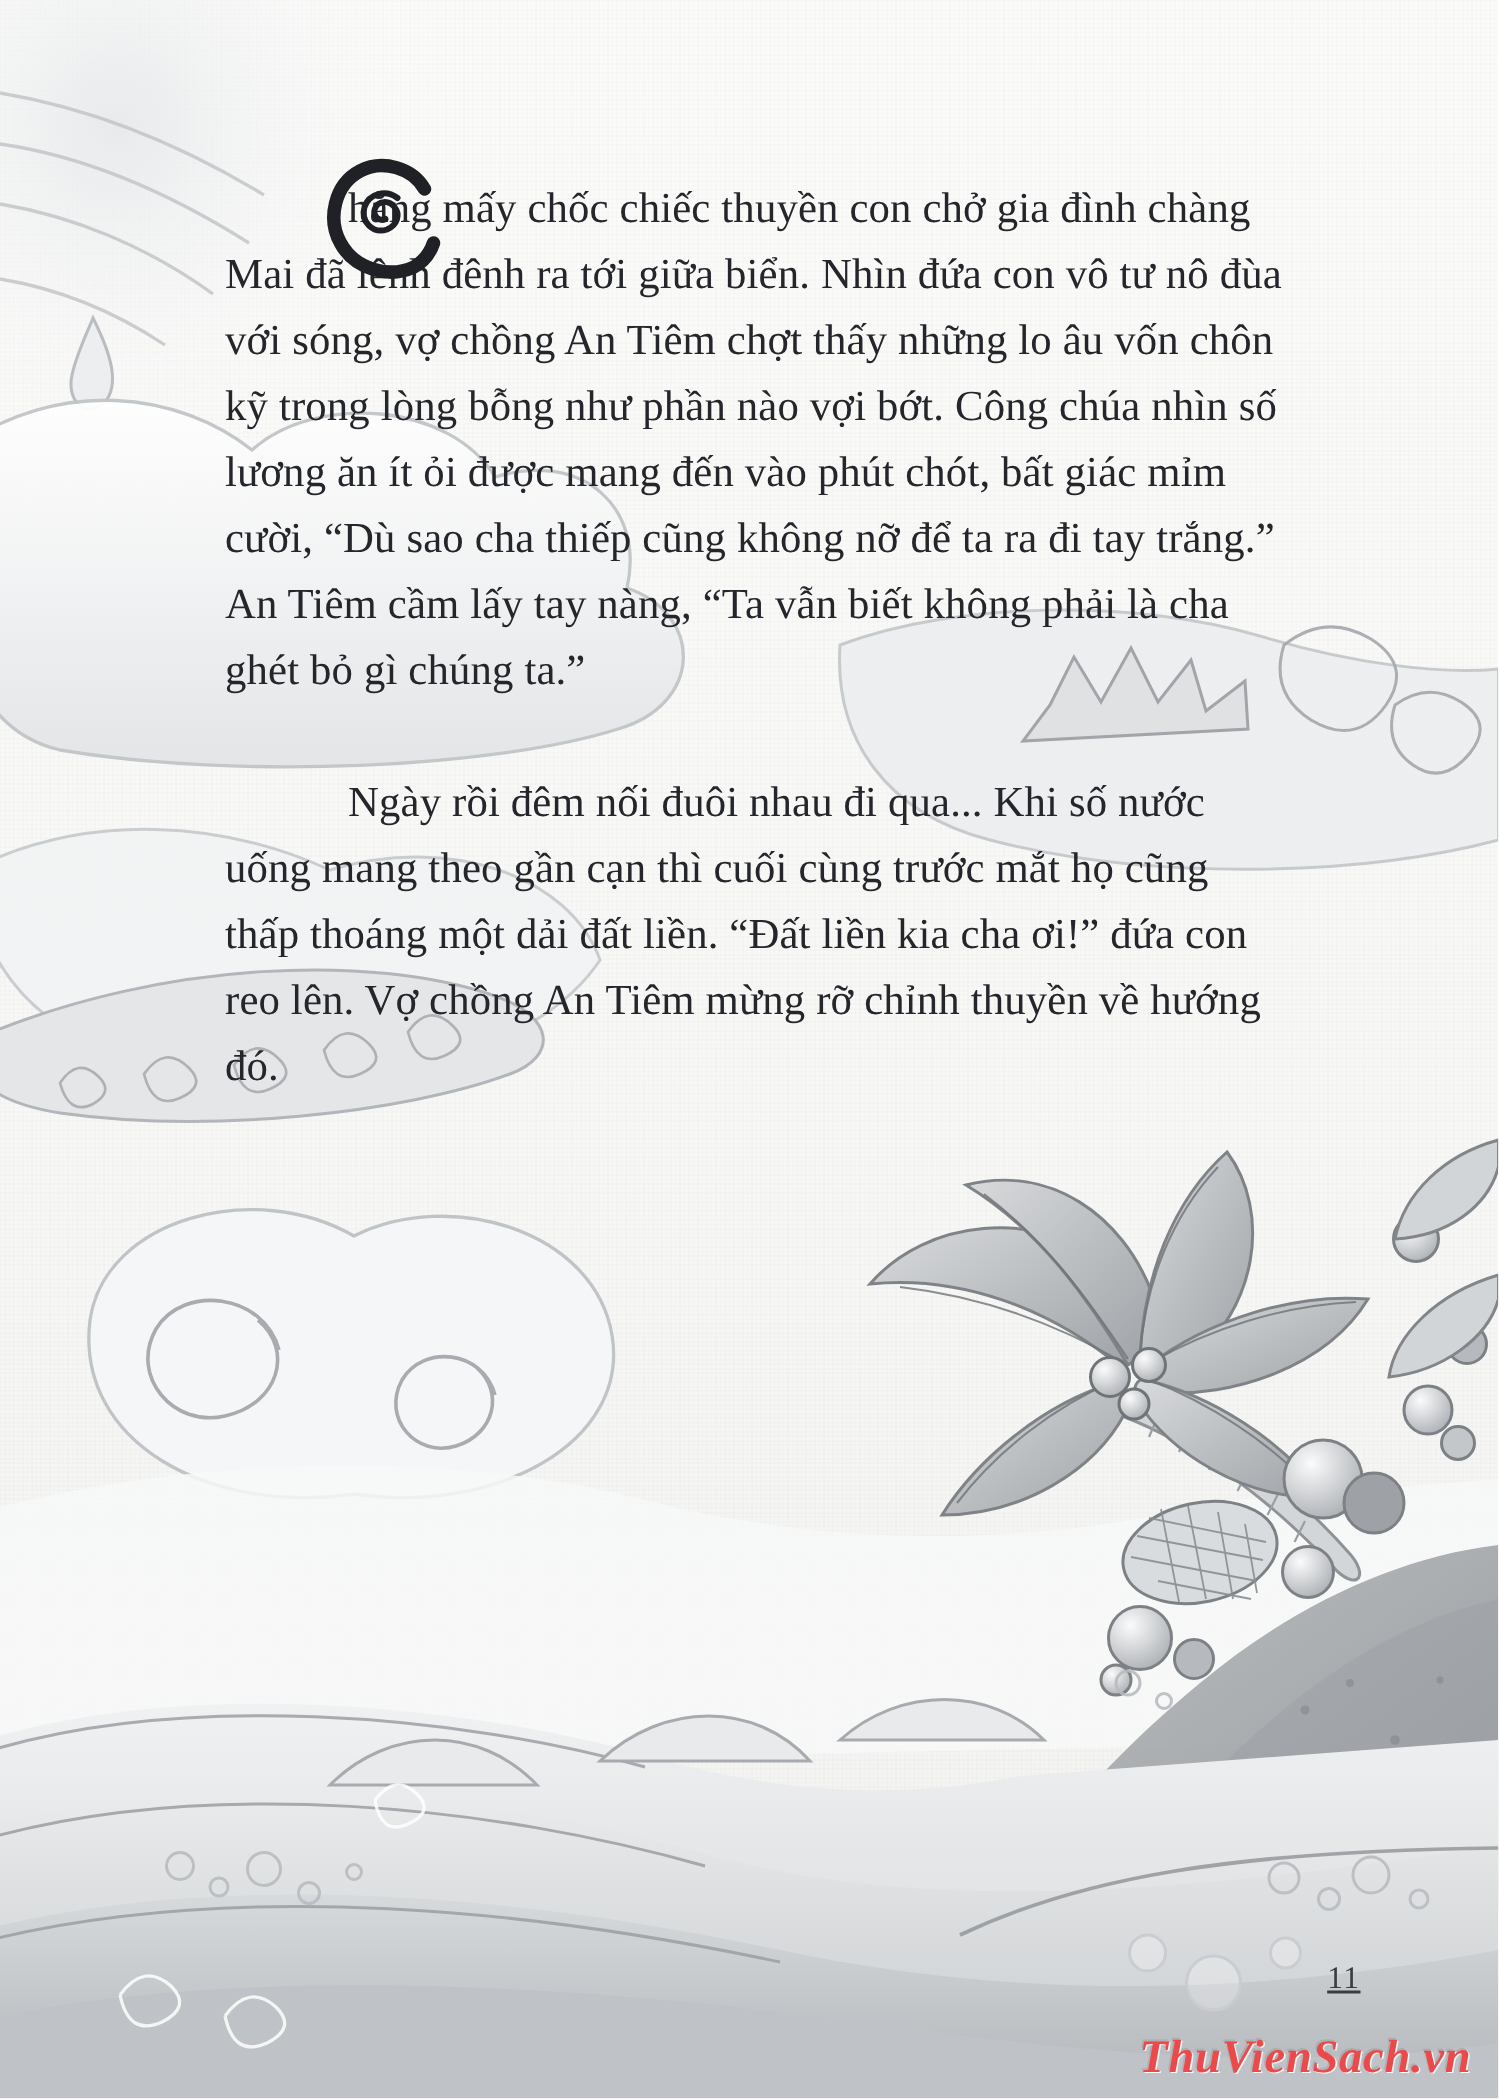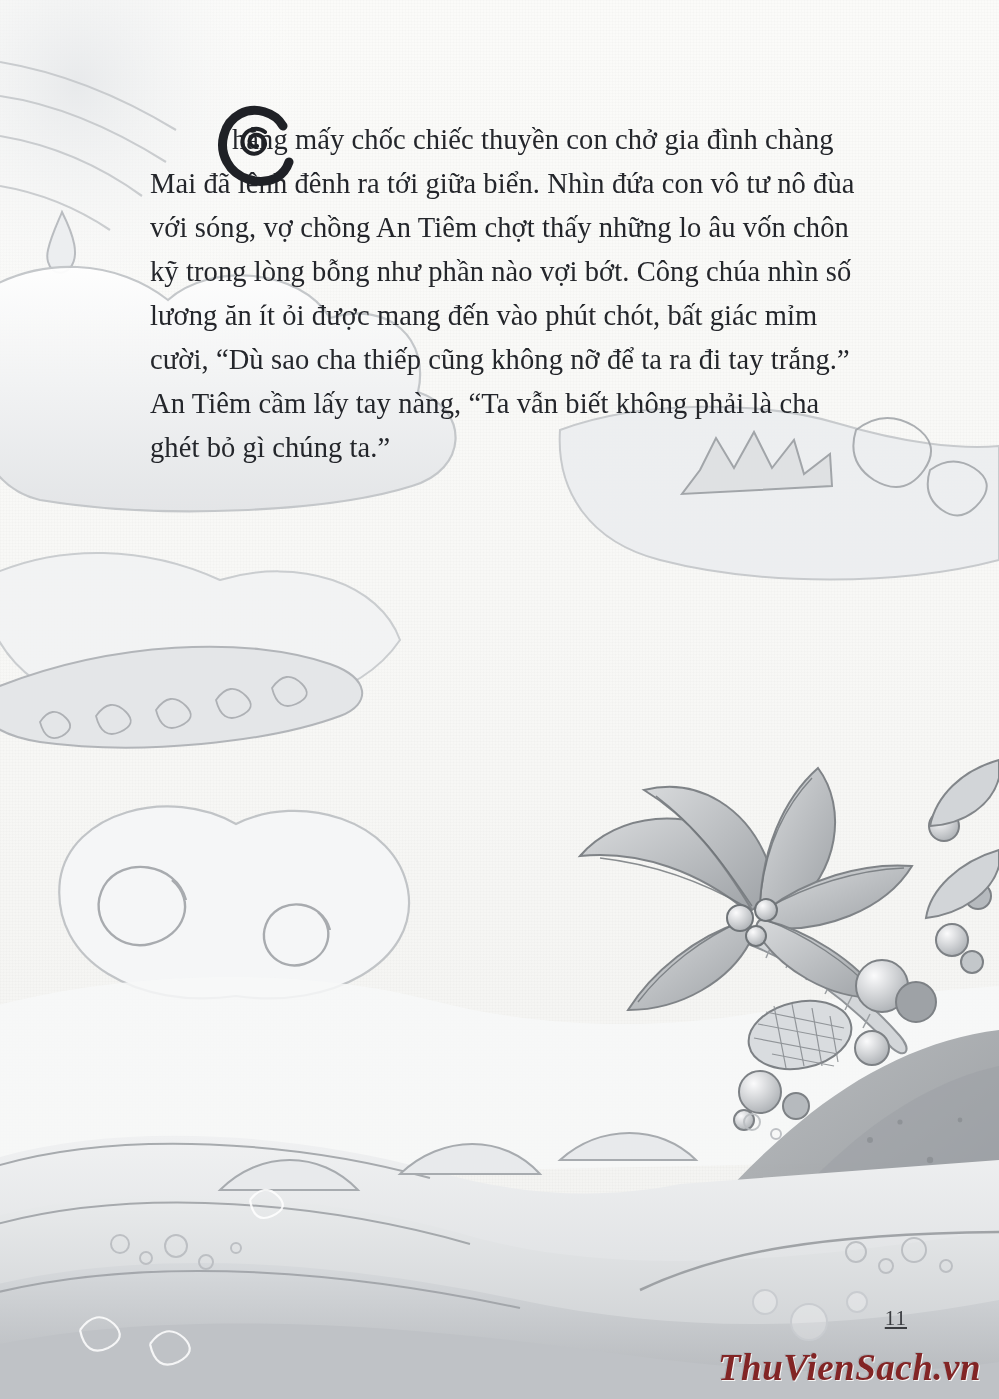--- a/index.html
+++ b/index.html
@@ -89,24 +89,24 @@
     text-decoration: underline;
   }
 
   
   .watermark {
     position: absolute;
     right: 18px;
     bottom: 10px;
     z-index: 7;
     font-family: "Liberation Serif", serif;
-    font-size: 37px;
+    font-size: 31px;
     font-weight: bold;
     font-style: italic;
-    color: #7f1d1d;
+    color: #ef4444;
     letter-spacing: 0.5px;
     text-shadow: 1px 1px 0 rgba(255,255,255,0.9), -1px -1px 0 rgba(120,120,125,0.25);
     opacity: 0.95;
   }
 
   
   .bubble {
     position: absolute;
     border: 2px solid #c9ccd0;
     border-radius: 50%;
@@ -351,19 +351,20 @@
       <svg viewBox="0 0 90 90" xmlns="http://www.w3.org/2000/svg" width="90" height="90">
         <path d="M70 24 C 62 10, 42 4, 27 12 C 10 21, 5 44, 14 60 C 23 77, 46 84, 63 76
                  C 70 72, 74 66, 76 60" fill="none" stroke="#1f2126" stroke-width="9" stroke-linecap="round"></path>
         <path d="M52 30 C 44 24, 33 27, 30 36 C 27 46, 36 54, 45 51 C 52 48, 54 41, 50 36
                  C 46 31, 39 32, 37 37 C 35 42, 40 46, 44 44" fill="none" stroke="#1f2126" stroke-width="4" stroke-linecap="round"></path>
       </svg>
     </div>
 
     <p class="body-paragraph first">hẳng mấy chốc chiếc thuyền con chở gia đình chàng Mai đã lênh đênh ra tới giữa biển. Nhìn đứa con vô tư nô đùa với sóng, vợ chồng An Tiêm chợt thấy những lo âu vốn chôn kỹ trong lòng bỗng như phần nào vợi bớt. Công chúa nhìn số lương ăn ít ỏi được mang đến vào phút chót, bất giác mỉm cười, “Dù sao cha thiếp cũng không nỡ để ta ra đi tay trắng.” An Tiêm cầm lấy tay nàng, “Ta vẫn biết không phải là cha ghét bỏ gì chúng ta.”</p>
 
+    <p class="body-paragraph second">Ngày rồi đêm nối đuôi nhau đi qua... Khi số nước uống mang theo gần cạn thì cuối cùng trước mắt họ cũng thấp thoáng một dải đất liền. “Đất liền kia cha ơi!” đứa con reo lên. Vợ chồng An Tiêm mừng rỡ chỉnh thuyền về hướng đó.</p>
   </div>
 
   <div class="page-number">11</div>
 
   <div class="watermark">ThuVienSach.vn</div>
 
 </div>
 
 </body></html>

